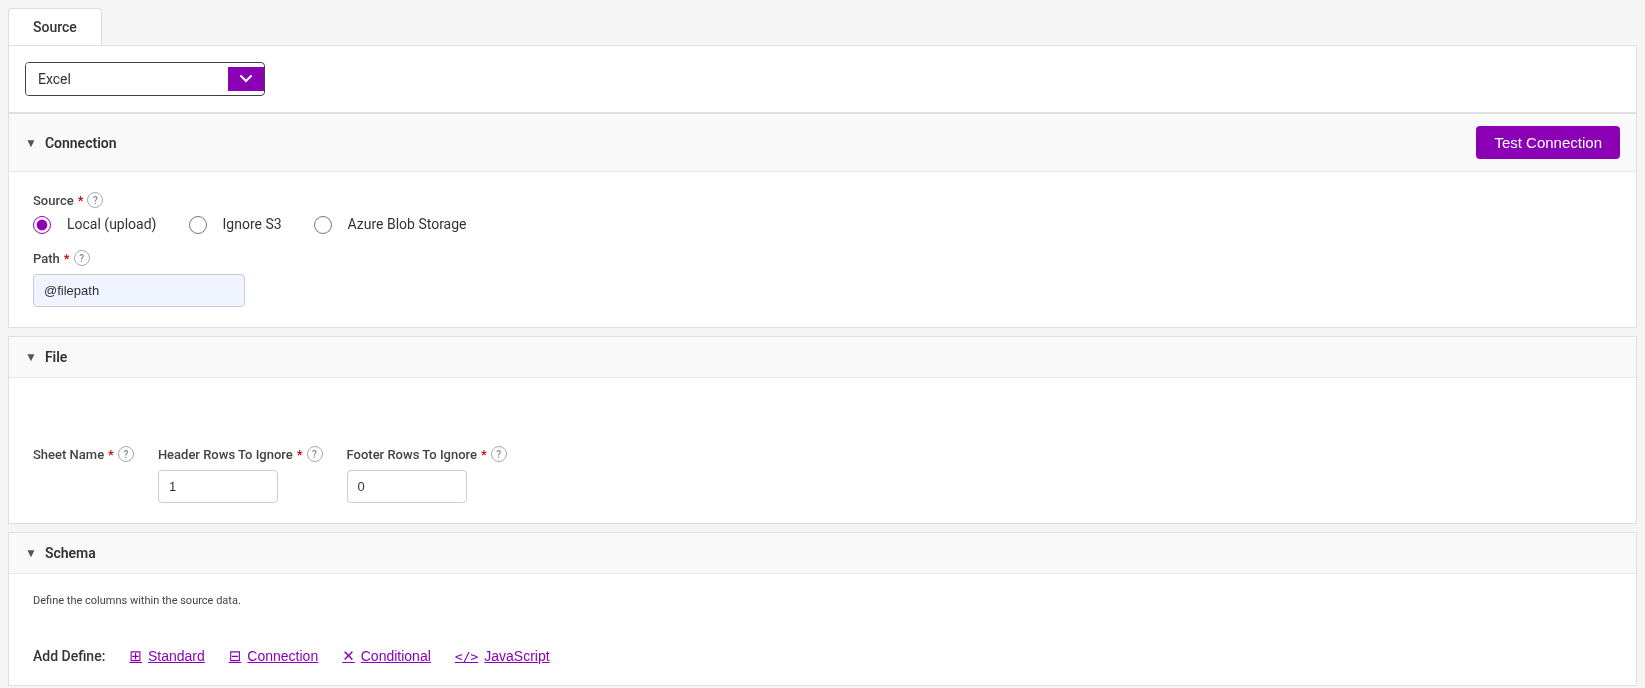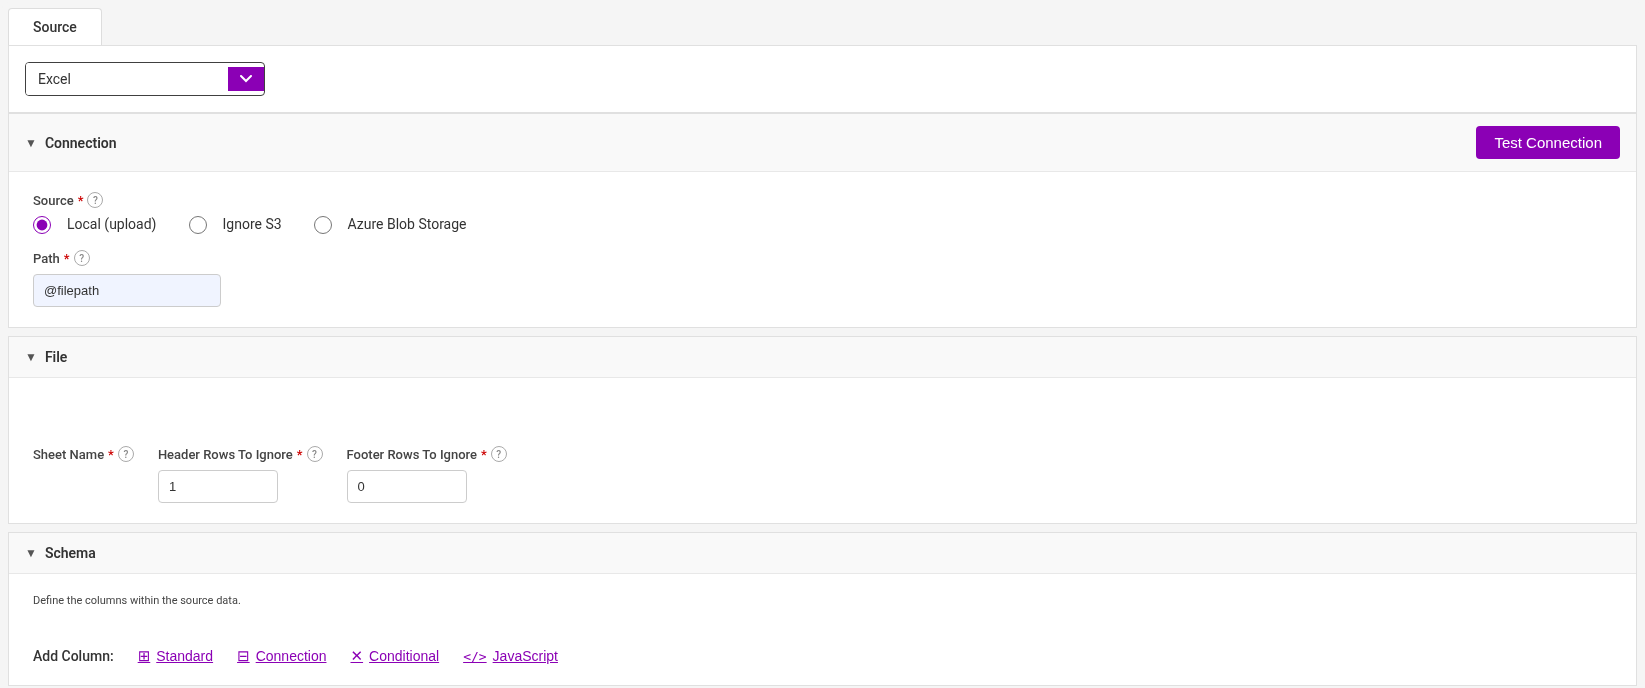--- a/index.html
+++ b/index.html
@@ -147,21 +147,21 @@
       accent-color: #8b00b5;
       cursor: pointer;
     }
     .radio-label {
       font-size: 14px;
       color: #333;
     }
 
     
     .text-input {
-      width: 188px;
+      width: 212px;
       padding: 8px 10px;
       border: 1px solid #ccc;
       border-radius: 4px;
       font-size: 13px;
       background: #f0f4ff;
       color: #333;
     }
     .number-input {
       width: 120px;
       padding: 8px 10px;
@@ -322,21 +322,21 @@
   <div class="section">
     <div class="section-header">
       <div class="section-header-left">
         <span class="chevron-icon">▼</span>
         <span>Schema</span>
       </div>
     </div>
     <div class="section-body">
       <p class="schema-desc">Define the columns within the source data.</p>
       <div class="add-column-row">
-        <span class="add-column-label">Add Column:</span>
+        <span class="add-column-label">Add Define:</span>
 
         <button class="add-column-btn">
           <span class="btn-icon" style="font-size:15px;">⊞</span>
           <span>Standard</span>
         </button>
 
         <button class="add-column-btn">
           <span class="btn-icon" style="font-size:15px;">⊟</span>
           <span>Connection</span>
         </button>

